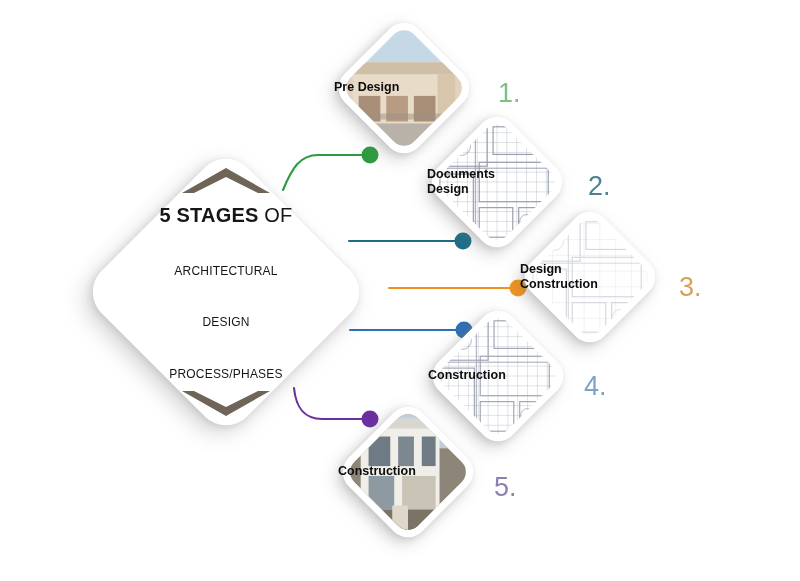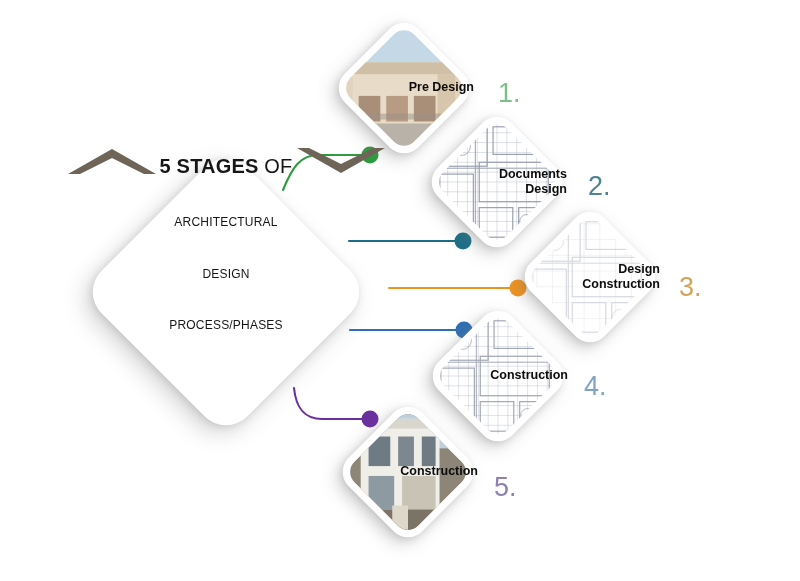--- a/index.html
+++ b/index.html
@@ -53,21 +53,22 @@
     border-radius: 30px;
     transform: rotate(45deg);
     box-shadow: 0 10px 22px rgba(120,120,120,0.33), 0 2px 7px rgba(120,120,120,0.22);
   }
   .center-content {
     position: absolute;
     left: 0; top: 0;
     width: 292px;
     height: 292px;
     display: flex;
-    flex-direction: row;
+    flex-direction: column;
+    align-items: center;
     justify-content: center;
     z-index: 3;
   }
   .chev {
     width: 96px;
     height: 30px;
     flex: none;
   }
   .title-block {
     text-align: center;
@@ -120,21 +121,21 @@
     width: 138px;
     height: 138px;
     transform: rotate(-45deg);
   }
   .stage-label {
     position: absolute;
     left: -18px;
     top: 50%;
     width: 140px;
     transform: translateY(-50%);
-    text-align: right;
+    text-align: left;
     font-size: 12.5px;
     font-weight: bold;
     color: #0c0c0c;
     line-height: 1.22;
     z-index: 4;
     pointer-events: none;
   }
   .stage-num {
     position: absolute;
     font-size: 27px;

